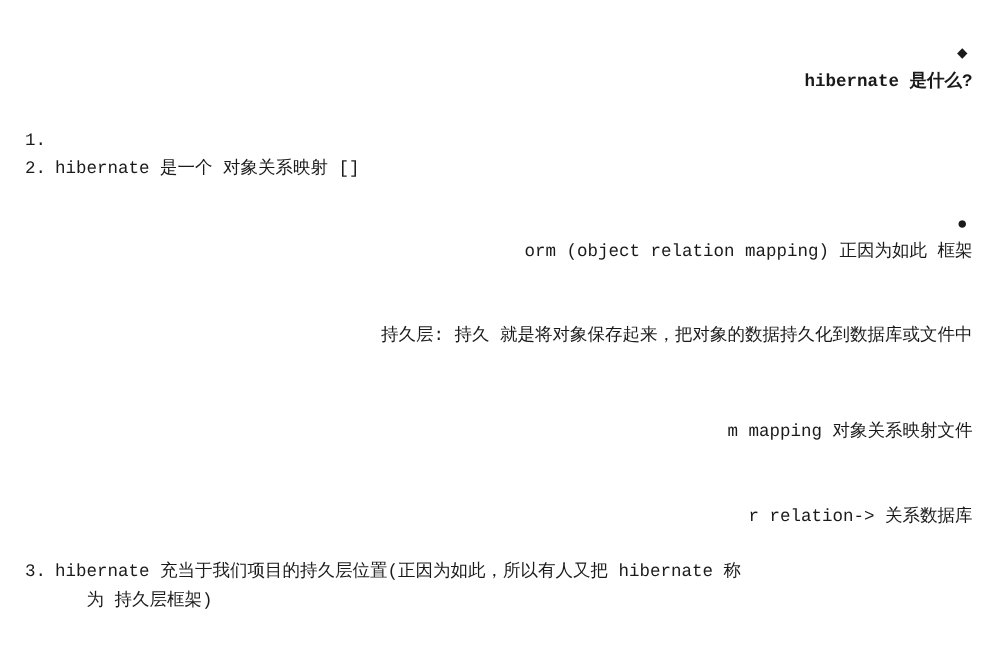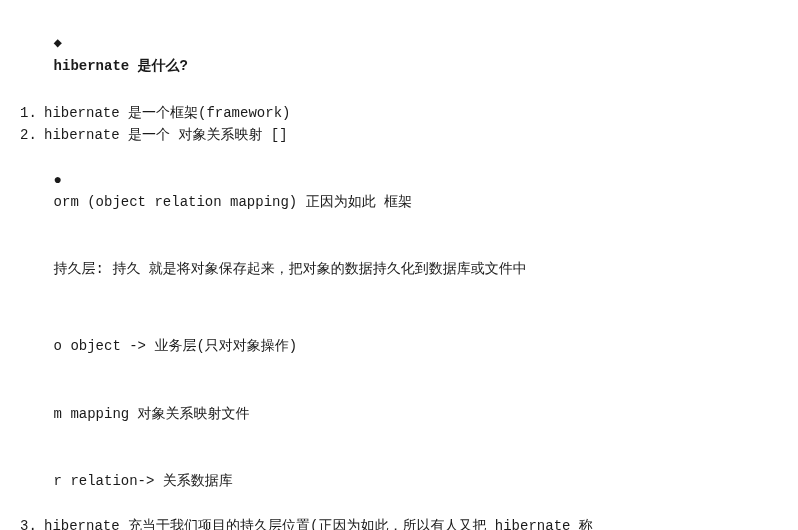--- a/index.html
+++ b/index.html
@@ -15,20 +15,21 @@
       padding: 10px 20px;
       line-height: 1.6;
     }
     .content-area {
       max-width: 760px;
     }
     .line {
       display: block;
       white-space: pre-wrap;
       word-break: break-word;
+      text-align: right;
     }
     .diamond {
       color: #1a1a1a;
       margin-right: 4px;
     }
     .bullet {
       color: #1a1a1a;
       margin-right: 4px;
     }
     .bold-text {
@@ -50,42 +51,38 @@
 
 <div class="content-area">
 
   <div class="line" style="margin-bottom:2px;">
     <span class="diamond">◆</span>
     <span class="bold-text">hibernate 是什么?</span>
   </div>
 
   <div class="numbered-item">
     <span class="num">1.</span>
-    <span>hibernate 是一个框架(framework)</span>
   </div>
 
   <div class="numbered-item">
     <span class="num">2.</span>
     <span>hibernate 是一个 对象关系映射 []</span>
   </div>
 
   <div class="line">
     <span class="bullet">●</span>
     <span>orm (object relation mapping) 正因为如此 框架</span>
   </div>
 
   <div class="line">
     <span>持久层: 持久 就是将对象保存起来，把对象的数据持久化到数据库或文件中</span>
   </div>
 
   <div class="blank-line"></div>
 
-  <div class="line">
-    <span>o object -&gt; 业务层(只对对象操作)</span>
-  </div>
 
   <div class="line">
     <span>m mapping 对象关系映射文件</span>
   </div>
 
   <div class="line">
     <span>r relation-&gt; 关系数据库</span>
   </div>
 
   <div class="numbered-item" style="align-items:flex-start;">

